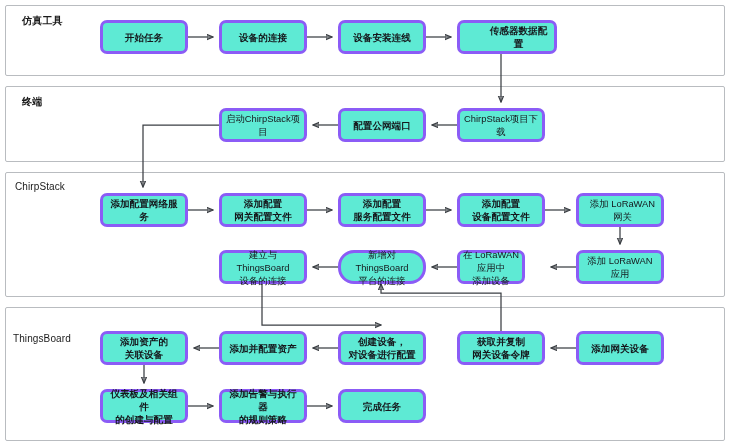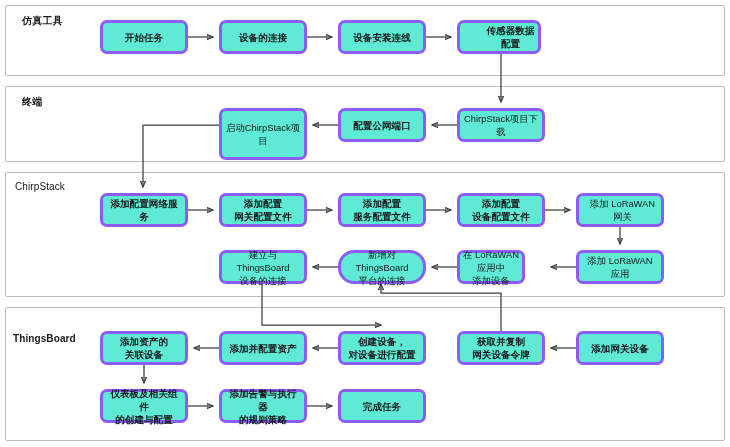--- a/index.html
+++ b/index.html
@@ -79,21 +79,21 @@
       <div class="lane" style="left: 5px; top: 5px; width: 720px; height: 71px;"></div>
       <div class="lane" style="left: 5px; top: 86px; width: 720px; height: 76px;"></div>
       <div class="lane" style="left: 5px; top: 172px; width: 720px; height: 125px;"></div>
       <div class="lane" style="left: 5px; top: 307px; width: 720px; height: 134px;"></div>
     </div>
 
   <div id="lane-labels-layer">
       <div class="lane-label" style="left: 22px; top: 14px;">仿真工具</div>
       <div class="lane-label" style="left: 22px; top: 95px;">终端</div>
       <div class="lane-label latin" style="left: 15px; top: 181px;">ChirpStack</div>
-      <div class="lane-label latin" style="left: 13px; top: 333px; font-weight: bold;">ThingsBoard</div>
+      <div class="lane-label latin" style="left: 13px; top: 333px;">ThingsBoard</div>
     </div>
 
   <svg class="wires" id="wires-layer" viewBox="0 0 730 447" xmlns="http://www.w3.org/2000/svg">
     <defs>
       <marker id="arrow-r" markerWidth="7" markerHeight="7" refX="6.2" refY="3" orient="auto" markerUnits="userSpaceOnUse">
         <path d="M0,0.4 L6.2,3 L0,5.6 z" fill="#3b3f44" stroke="none"></path>
       </marker>
     </defs>
     <g id="wire-paths">
         <path d="M188,37 L213,37" marker-end="url(#arrow-r)"></path>
@@ -119,24 +119,24 @@
         <path d="M144,365 L144,383" marker-end="url(#arrow-r)"></path>
         <path d="M188,406 L213,406" marker-end="url(#arrow-r)"></path>
         <path d="M307,406 L332,406" marker-end="url(#arrow-r)"></path>
       </g>
   </svg>
 
   <div id="nodes-layer">
       <div class="node" style="left: 100px; top: 20px; width: 88px; height: 34px;">开始任务</div>
       <div class="node" style="left: 219px; top: 20px; width: 88px; height: 34px;">设备的连接</div>
       <div class="node" style="left: 338px; top: 20px; width: 88px; height: 34px;">设备安装连线</div>
-      <div class="node" style="left: 457px; top: 20px; width: 84px; height: 34px; padding-left: 26px;">传感器数据配置</div>
+      <div class="node" style="left: 457px; top: 20px; width: 100px; height: 34px; padding-left: 26px;">传感器数据配置</div>
       <div class="node latin" style="left: 457px; top: 108px; width: 88px; height: 34px;">ChirpStack项目下载</div>
       <div class="node" style="left: 338px; top: 108px; width: 88px; height: 34px;">配置公网端口</div>
-      <div class="node latin" style="left: 219px; top: 108px; width: 88px; height: 52px; text-align: center;">启动ChirpStack项目</div>
+      <div class="node latin" style="left: 219px; top: 108px; width: 88px; height: 34px; text-align: center;">启动ChirpStack项目</div>
       <div class="node" style="left: 100px; top: 193px; width: 88px; height: 34px;">添加配置网络服务</div>
       <div class="node" style="left: 219px; top: 193px; width: 88px; height: 34px;">添加配置
 网关配置文件</div>
       <div class="node" style="left: 338px; top: 193px; width: 88px; height: 34px;">添加配置
 服务配置文件</div>
       <div class="node" style="left: 457px; top: 193px; width: 88px; height: 34px;">添加配置
 设备配置文件</div>
       <div class="node latin" style="left: 576px; top: 193px; width: 88px; height: 34px; padding-left: 8px;">添加 LoRaWAN 网关</div>
       <div class="node latin" style="left: 576px; top: 250px; width: 88px; height: 34px;">添加 LoRaWAN 应用</div>
       <div class="node latin" style="left: 457px; top: 250px; width: 68px; height: 34px;">在 LoRaWAN 应用中
@@ -150,16 +150,16 @@
 网关设备令牌</div>
       <div class="node" style="left: 338px; top: 331px; width: 88px; height: 34px;">创建设备，
 对设备进行配置</div>
       <div class="node" style="left: 219px; top: 331px; width: 88px; height: 34px;">添加并配置资产</div>
       <div class="node" style="left: 100px; top: 331px; width: 88px; height: 34px;">添加资产的
 关联设备</div>
       <div class="node" style="left: 100px; top: 389px; width: 88px; height: 34px;">仪表板及相关组件
 的创建与配置</div>
       <div class="node" style="left: 219px; top: 389px; width: 88px; height: 34px;">添加告警与执行器
 的规则策略</div>
-      <div class="node" style="left: 338px; top: 389px; width: 88px; height: 34px;">完成任务</div>
+      <div class="node" style="left: 338px; top: 389px; width: 88px; height: 34px; border-radius: 8px;">完成任务</div>
     </div>
 
 </div>
 
 </body></html>

